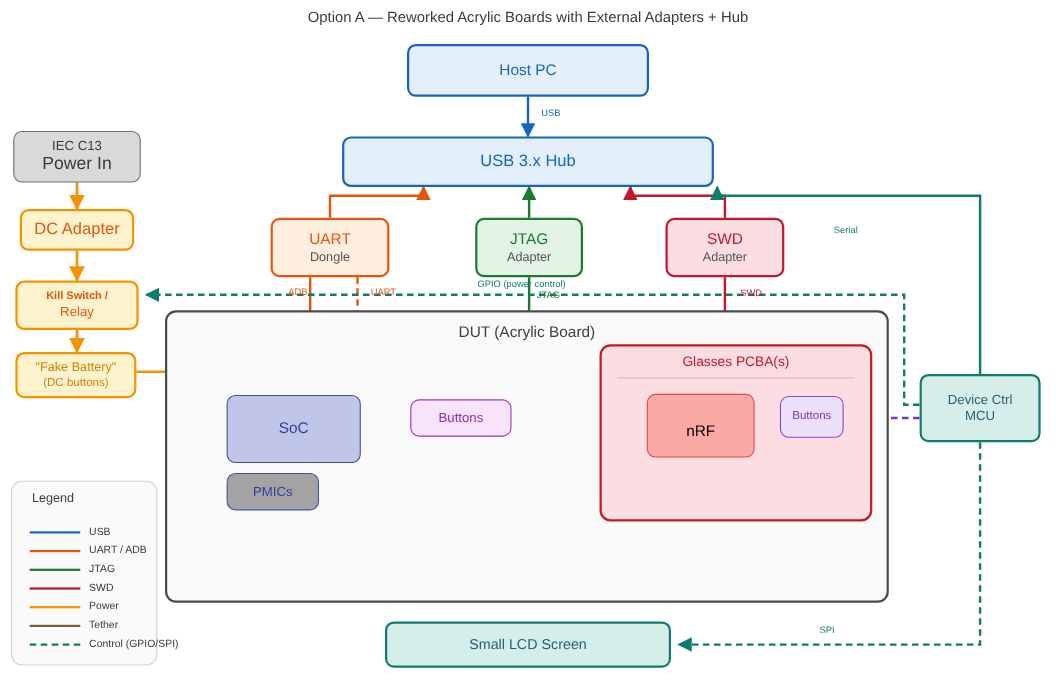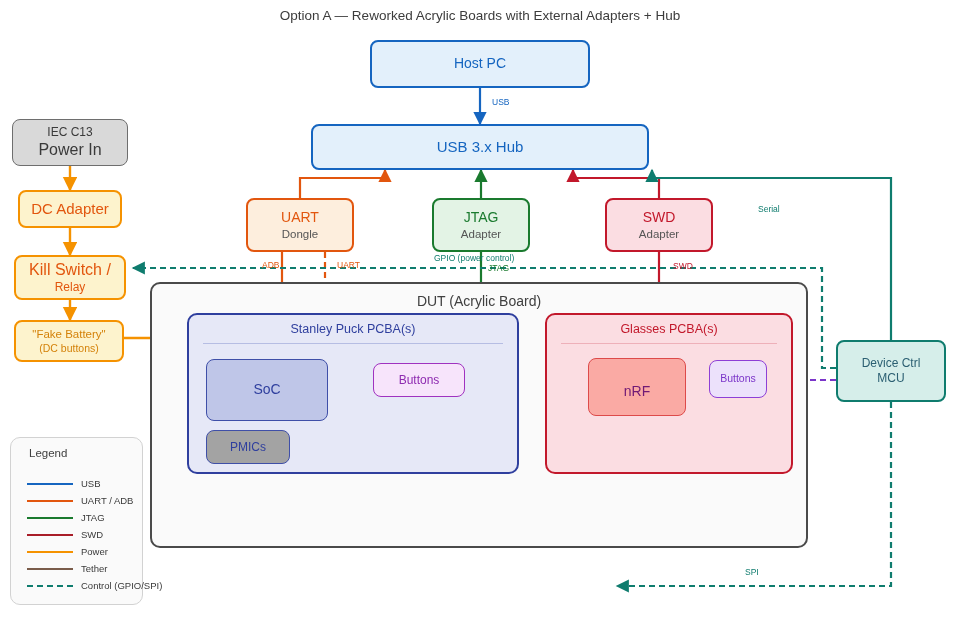--- a/index.html
+++ b/index.html
@@ -104,24 +104,20 @@
   <div class="elabel" style="left:434px;top:253px;color:#0f7c6e;">GPIO (power control)</div>
   <div class="elabel" style="left:610px;top:365px;color:#7b35c9;">GPIO (buttons)</div>
   <div class="elabel" style="left:758px;top:168px;color:#0f7c6e;margin-top:36px;">Serial</div>
   <div class="elabel" style="left:745px;top:567px;color:#0f7c6e;">SPI</div>
   <div class="elabel" style="left:518px;top:400px;color:#5c5c5c;">Tether</div>
 
   <div class="grp" style="left:150px;top:282px;width:658px;height:266px;border:2.5px solid #4a4a4a;background:#fafafa;">
     <div class="gtitle" style="color:#404040;font-size:14px;top:9px;">DUT (Acrylic Board)</div>
   </div>
 
-  <div class="grp" style="left:187px;top:313px;width:332px;height:161px;border:2.2px solid #2f3f9e;background:#e6e8f7;">
-    <div class="gtitle" style="color:#2f3f9e;">Stanley Puck PCBA(s)</div>
-    <div class="grule" style="background:#b6bde3;"></div>
-  </div>
 
   <div class="grp" style="left:545px;top:313px;width:248px;height:161px;border:2.2px solid #c2182b;background:#fbdde2;">
     <div class="gtitle" style="color:#c2182b;">Glasses PCBA(s)</div>
     <div class="grule" style="background:#eeb0b9;"></div>
   </div>
 
   <div class="node" style="left:370px;top:40px;width:220px;height:48px;border:2.2px solid #1565c0;background:#e3f0fb;color:#1565c0;">
     <span class="t1">Host PC</span>
   </div>
 
@@ -147,48 +143,51 @@
   <div class="node" style="left:12px;top:119px;width:116px;height:47px;border:1.8px solid #6e6e6e;background:#d9d9d9;color:#3a3a3a;">
     <span class="t2" style="font-size:12px;">IEC C13</span>
     <span class="t2" style="font-size:16px;">Power In</span>
   </div>
 
   <div class="node" style="left:18px;top:190px;width:104px;height:38px;border:2px solid #f59200;background:#fdf3cd;color:#e2560e;">
     <span class="t2" style="font-size:15px;">DC Adapter</span>
   </div>
 
   <div class="node" style="left:14px;top:255px;width:112px;height:45px;border:2px solid #f59200;background:#fdf3cd;color:#e2560e;">
-    <span class="t2" style="font-size:16px;">Kill Switch /</span>
+    <span class="t2" style="font-size:10px;font-weight:bold;">Kill Switch /</span>
     <span class="t2" style="font-size:12px;">Relay</span>
   </div>
 
   <div class="node" style="left:14px;top:320px;width:110px;height:42px;border:2px solid #f59200;background:#fdf3cd;color:#d4820a;">
     <span class="t2" style="font-size:11.5px;">"Fake Battery"</span>
     <span class="t2" style="font-size:10.5px;">(DC buttons)</span>
   </div>
 
   <div class="node" style="left:836px;top:340px;width:110px;height:62px;border:2.2px solid #0f7c6e;background:#d6eeea;color:#2b5f72;">
     <span class="t2" style="font-size:12px;">Device Ctrl</span>
     <span class="t2" style="font-size:12px;">MCU</span>
   </div>
 
+  <div class="node" style="left:350px;top:565px;width:260px;height:42px;border:2.2px solid #0f7c6e;background:#d6eeea;color:#2b5f72;">
+    <span class="t1" style="font-size:13px;">Small LCD Screen</span>
+  </div>
 
   <div class="node" style="left:206px;top:359px;width:122px;height:62px;border:1.8px solid #3f4fa8;background:#bfc6e8;color:#2f3f9e;">
     <span class="t1">SoC</span>
   </div>
 
   <div class="node" style="left:206px;top:430px;width:84px;height:34px;border:1.8px solid #3f4fa8;background:#a3a3a3;color:#2f3f9e;">
     <span class="t2" style="font-size:12px;">PMICs</span>
   </div>
 
   <div class="node" style="left:373px;top:363px;width:92px;height:34px;border:1.8px solid #a032c0;background:#f7e4fb;color:#8e2bb0;">
     <span class="t2" style="font-size:12px;">Buttons</span>
   </div>
 
-  <div class="node" style="left:588px;top:358px;width:98px;height:58px;border:1.8px solid #dd4a4a;background:#faaaa4;color:#701a75;">
+  <div class="node" style="left:588px;top:358px;width:98px;height:58px;border:1.8px solid #dd4a4a;background:#faaaa4;color:#000000;">
     <span class="t1" style="margin-top:10px;">nRF</span>
   </div>
 
   <div class="node" style="left:709px;top:360px;width:58px;height:38px;border:1.8px solid #8e3fd6;background:#ece1fb;color:#7b35c9;">
     <span class="t2" style="font-size:10.5px;">Buttons</span>
   </div>
 
   <div id="legend">
     <div class="lgtitle">Legend</div>
     <div class="lgrow" style="top:40px;">

